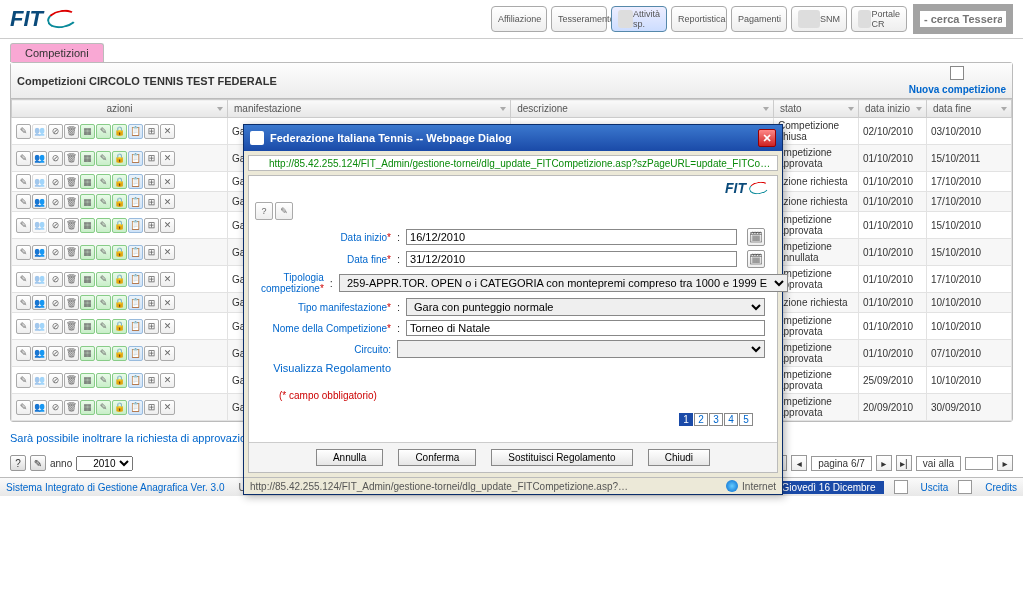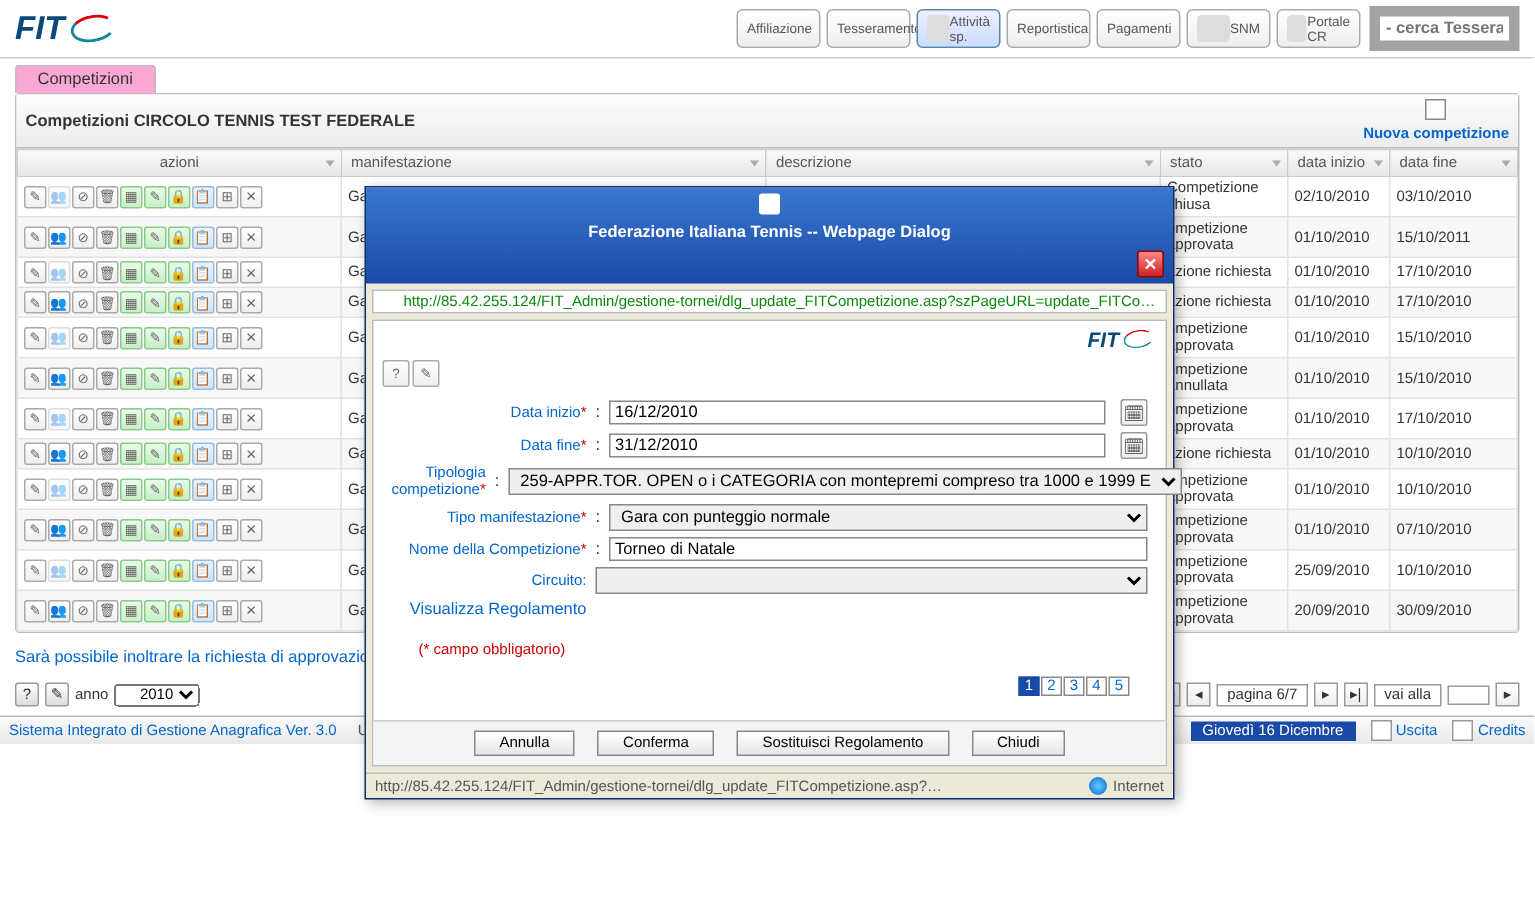--- a/index.html
+++ b/index.html
@@ -35,25 +35,25 @@
 .hint .hicon { width: 16px; height: 16px; border: 1px solid #888; background: #fff; display: inline-block; }
 .pager { display: flex; align-items: center; gap: 4px; padding: 3px 10px 6px 10px; font-size: 10px; }
 .pager .spacer { flex: 1; }
 .phelp { width: 16px; height: 16px; border: 1px solid #999; background: linear-gradient(#fff,#ddd); display: flex; align-items: center; justify-content: center; border-radius: 2px; }
 select.y { font-size: 10px; padding-left: 12px; }
 .pagebtn { width: 16px; height: 16px; border: 1px solid #999; background: linear-gradient(#fff,#eee); display: flex; align-items: center; justify-content: center; cursor: pointer; }
 .pageinfo { border: 1px solid #999; background: #fff; padding: 1px 6px; }
 .vai { border: 1px solid #999; background: #fff; padding: 1px 6px; }
 .footer { display: flex; align-items: center; background: linear-gradient(#fafafa,#e8e8e8); border-top: 1px solid #bbb; padding: 2px 6px; font-size: 10px; color: #0066cc; }
 .footer .fspacer { flex: 1; }
-.footer .fbtn { display: flex; align-items: center; gap: 3px; margin-left: 10px; cursor: pointer; }
+.footer .fbtn { display: flex; align-items: center; gap: 13px; margin-left: 10px; cursor: pointer; }
 .footer .ficon { width: 14px; height: 14px; border: 1px solid #999; background: #fff; }
 
 .dialog { position: absolute; top: 124px; left: 243px; width: 540px; background: #ece9d8; border: 1px solid #0a2d6b; box-shadow: 2px 2px 8px rgba(0,0,0,.3); font-size: 11px; }
-.dlg-title { background: linear-gradient(#3b78ce,#1a4aa8); color: #fff; padding: 4px 6px; display: flex; align-items: center; gap: 6px; font-weight: bold; flex-direction: column; }
+.dlg-title { background: linear-gradient(#3b78ce,#1a4aa8); color: #fff; padding: 4px 6px; display: flex; align-items: center; gap: 6px; font-weight: bold; }
 .dlg-title .dlgicon { width: 14px; height: 14px; background: #fff; border-radius: 2px; }
 .dlg-close { margin-left: auto; width: 18px; height: 18px; background: linear-gradient(#f88,#c22); color: #fff; border: 1px solid #900; display: flex; align-items: center; justify-content: center; font-weight: bold; cursor: pointer; border-radius: 2px; }
 .dlg-addr { background: #fff; border: 1px solid #bbb; margin: 4px; padding: 1px 4px; font-size: 10px; color: #888; display: flex; align-items: center; gap: 4px; }
 .dlg-addr .ldock { color: #0a8a0a; }
 .dlg-body { background: #fff; margin: 0 4px 4px 4px; border: 1px solid #bbb; }
 .dlg-logo { display: flex; justify-content: flex-end; padding: 4px 8px; }
 .dlg-logo .mini { font-style: italic; font-weight: bold; color: #0a4a7a; display: flex; align-items: center; gap: 3px; font-size: 14px; }
 .dlg-help { display: flex; gap: 2px; padding: 2px 6px; }
 .dlg-help .aicon { width: 18px; height: 18px; }
 .form { padding: 6px 12px; }

